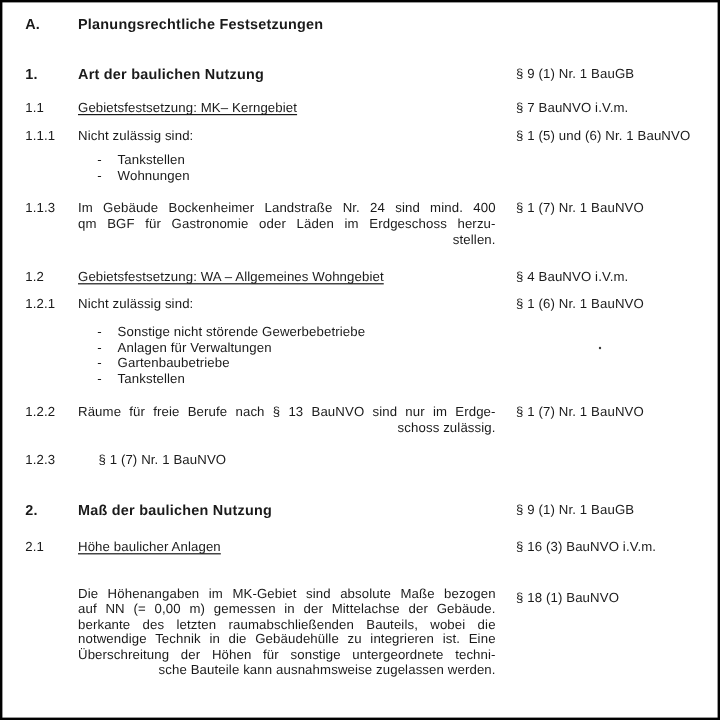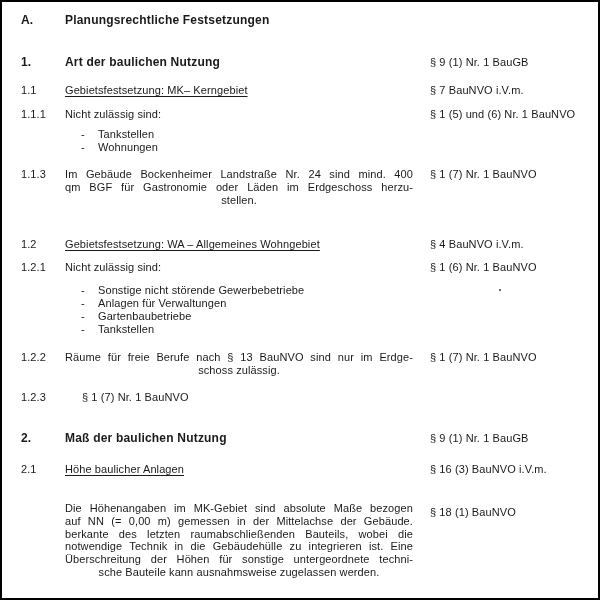--- a/index.html
+++ b/index.html
@@ -11,21 +11,21 @@
     padding-top:12px;
   }
   .row{display:grid;grid-template-columns:44px 348px 1fr;padding-left:19px;}
   .num{white-space:nowrap;}
   .main{min-width:0;}
   .ref{padding-left:17px;white-space:nowrap;}
   .b{font-weight:bold;}
   .h{font-size:12px;letter-spacing:0.2px;}
   .u{text-decoration:underline;text-underline-offset:2px;}
   .jl{text-align:justify;text-align-last:justify;}
-  .jl-end{text-align:center;}
+  .jl-end{text-align:right;}
   .plines div{line-height:12.8px;}
   .bullet{display:flex;line-height:13px;}
   .bullet .dash{width:17px;margin-left:16px;flex:none;}
   .artifact-dot{position:absolute;width:2px;height:2px;background:#3a3a3a;border-radius:50%;}
 </style>
 </head>
 <body>
 
 <div class="page">
 
@@ -71,21 +71,21 @@
   <div class="row" style="margin-top:14px">
     <div class="num">1.1.3</div>
     <div class="main">
       <div class="jl">Im Gebäude Bockenheimer Landstraße Nr. 24 sind mind. 400</div>
       <div class="jl">qm BGF für Gastronomie oder Läden im Erdgeschoss herzu-</div>
       <div class="jl-end">stellen.</div>
     </div>
     <div class="ref">§ 1 (7) Nr. 1 BauNVO</div>
   </div>
 
-  <div class="row" style="margin-top:31px">
+  <div class="row" style="margin-top:18px">
     <div class="num">1.2</div>
     <div class="main"><span class="u">Gebietsfestsetzung: WA – Allgemeines Wohngebiet</span></div>
     <div class="ref">§ 4 BauNVO i.V.m.</div>
   </div>
 
   <div class="row" style="margin-top:10px">
     <div class="num">1.2.1</div>
     <div class="main">Nicht zulässig sind:</div>
     <div class="ref">§ 1 (6) Nr. 1 BauNVO</div>
   </div>

